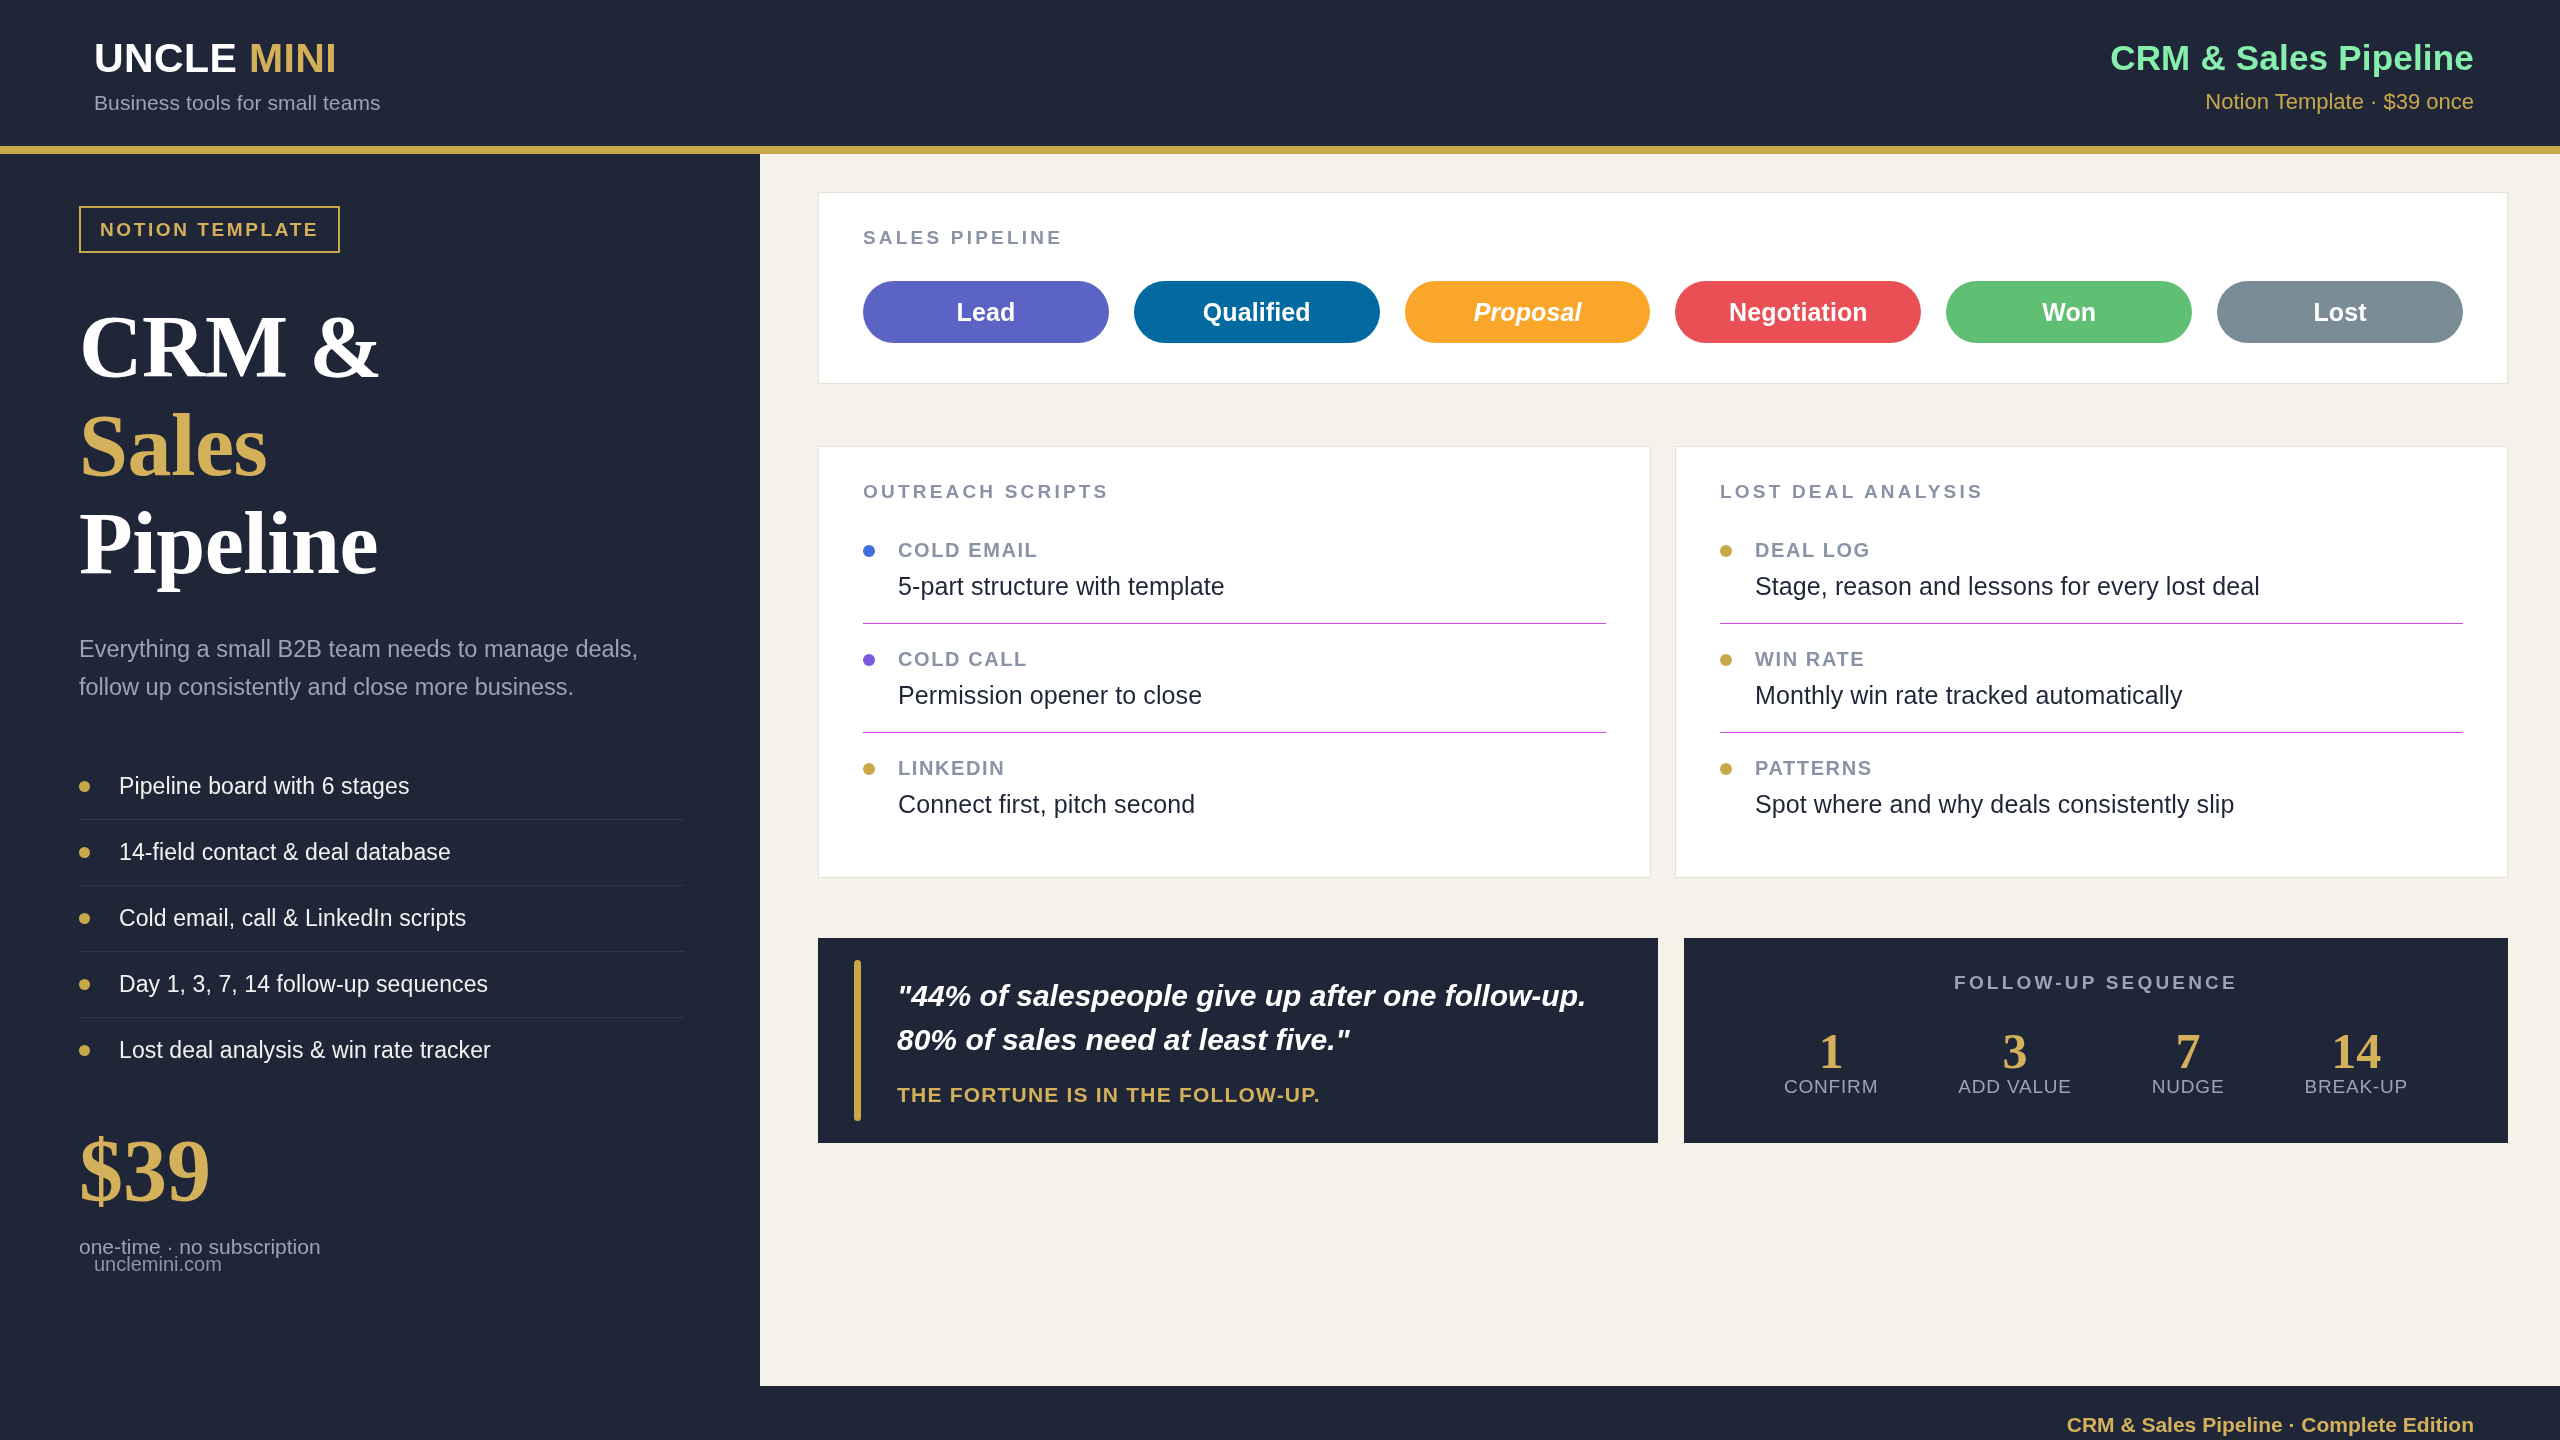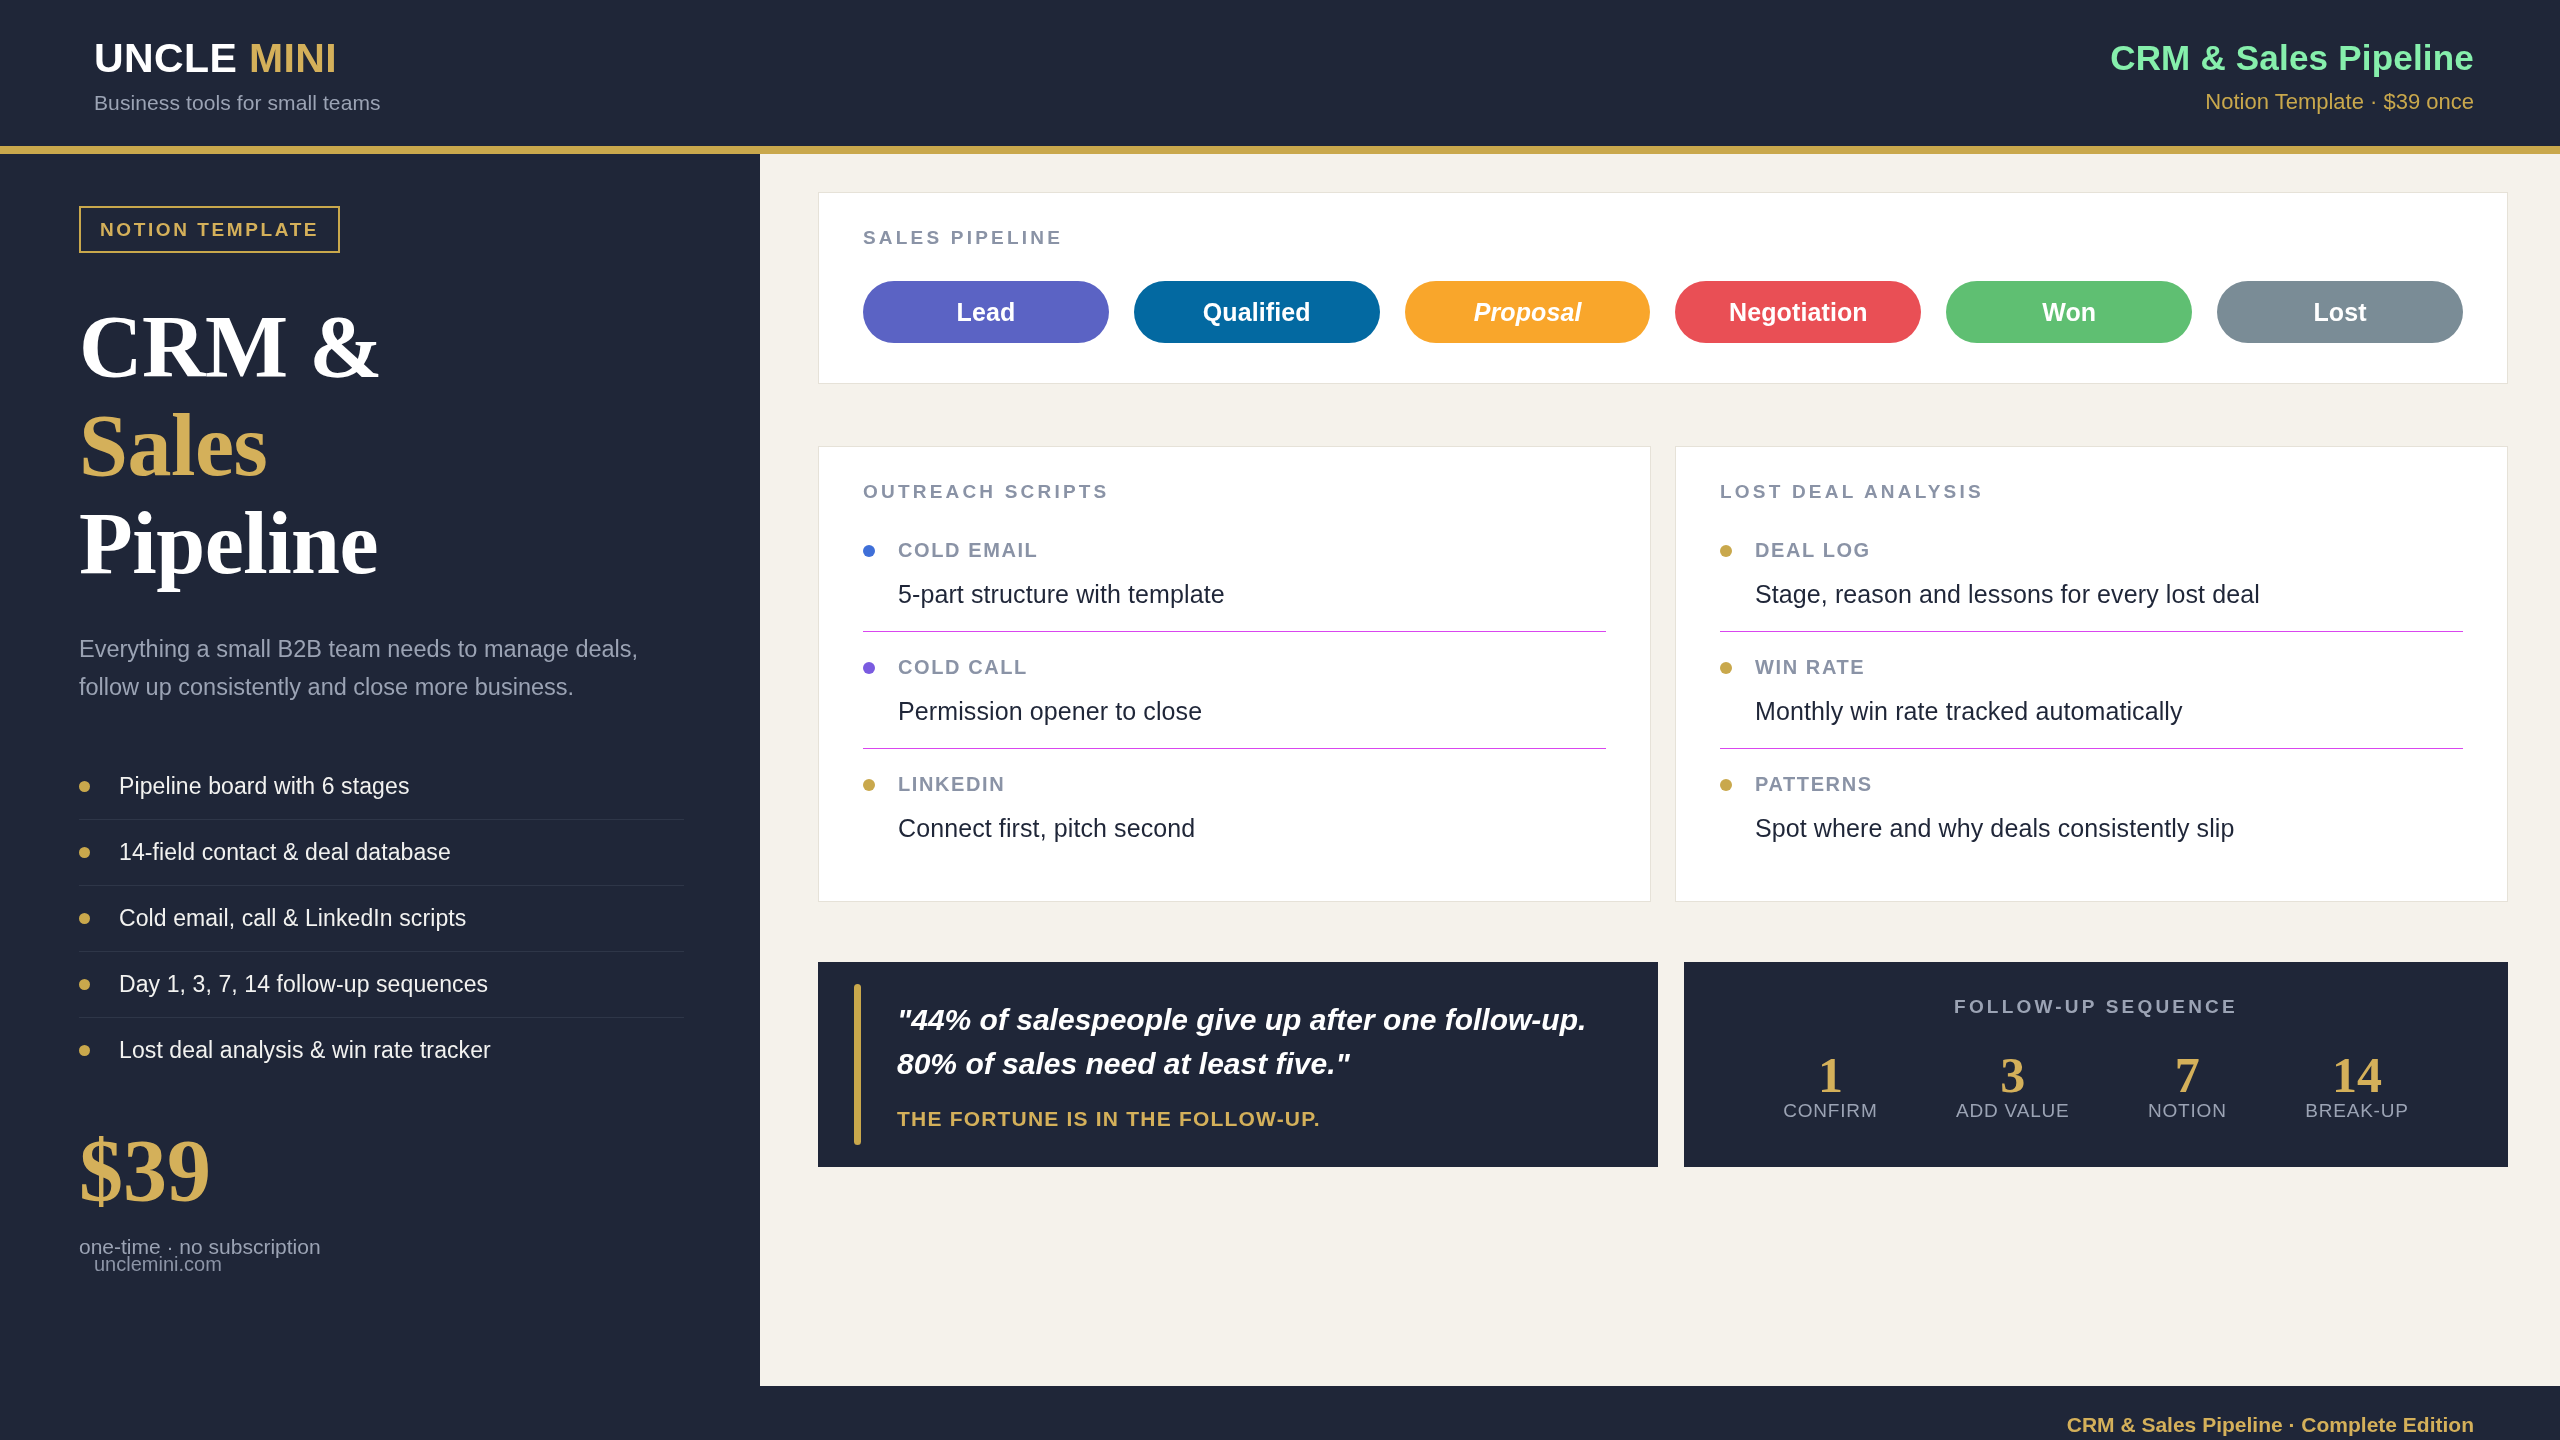--- a/index.html
+++ b/index.html
@@ -218,21 +218,21 @@
     flex: 0 0 12px;
     margin-right: 23px;
   }
   .detail-label {
     font-size: 20px;
     font-weight: bold;
     letter-spacing: 1.6px;
     color: #8A93A6;
   }
   .detail-desc {
-    margin-top: 18px;
+    margin-top: 10px;
     margin-left: 35px;
     font-size: 25px;
     color: #1F2638;
     letter-spacing: 0.1px;
   }
 
   
   .row-bottom {
     display: flex;
     gap: 26px;
@@ -464,21 +464,21 @@
           <div class="sequence-step">
             <div class="step-num">1</div>
             <div class="step-label">CONFIRM</div>
           </div>
           <div class="sequence-step">
             <div class="step-num">3</div>
             <div class="step-label">ADD VALUE</div>
           </div>
           <div class="sequence-step">
             <div class="step-num">7</div>
-            <div class="step-label">NOTION</div>
+            <div class="step-label">NUDGE</div>
           </div>
           <div class="sequence-step">
             <div class="step-num">14</div>
             <div class="step-label">BREAK-UP</div>
           </div>
         </div>
       </div>
 
     </div>
 

